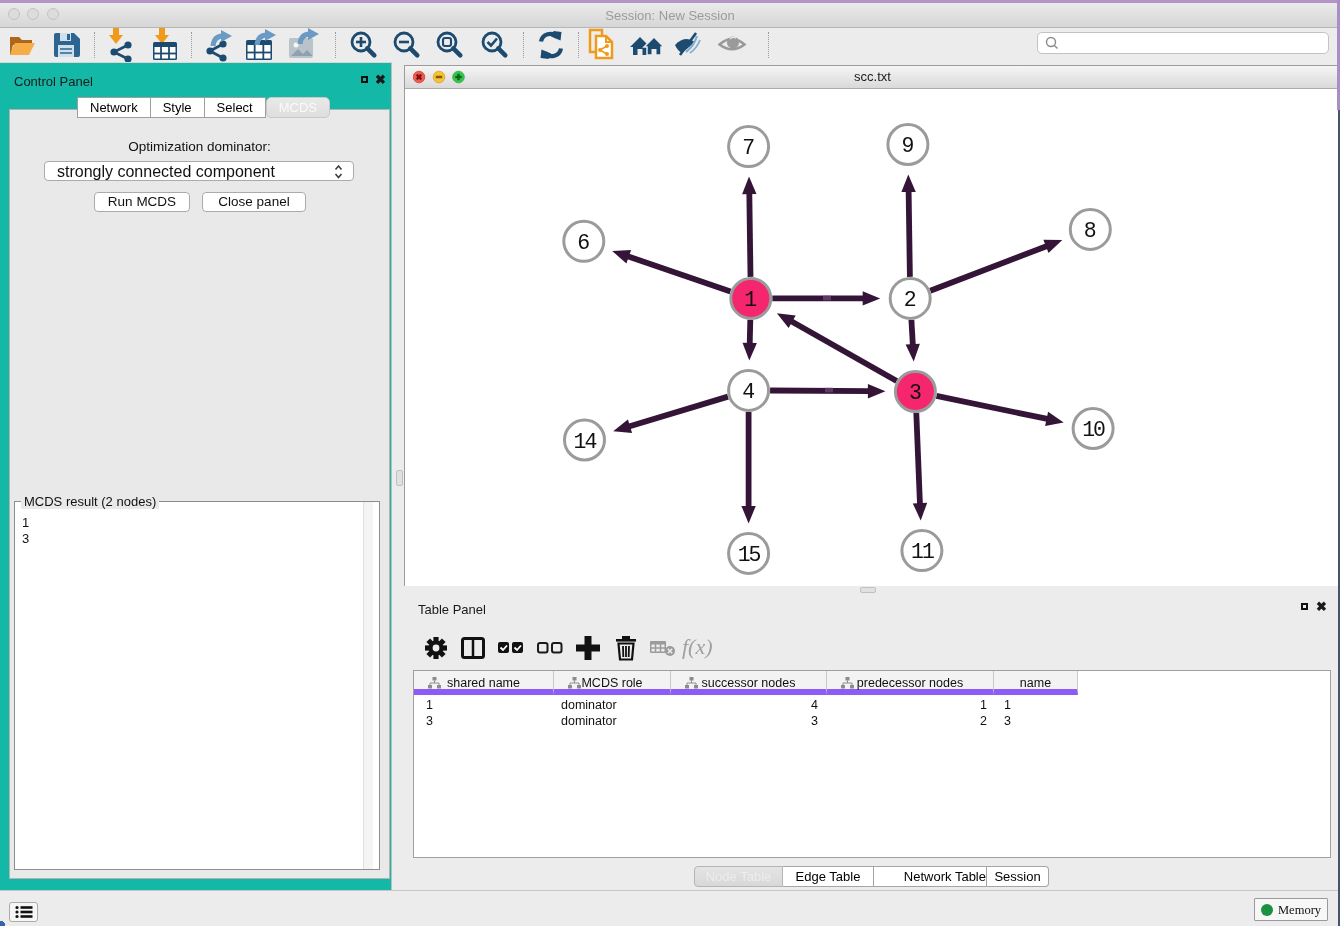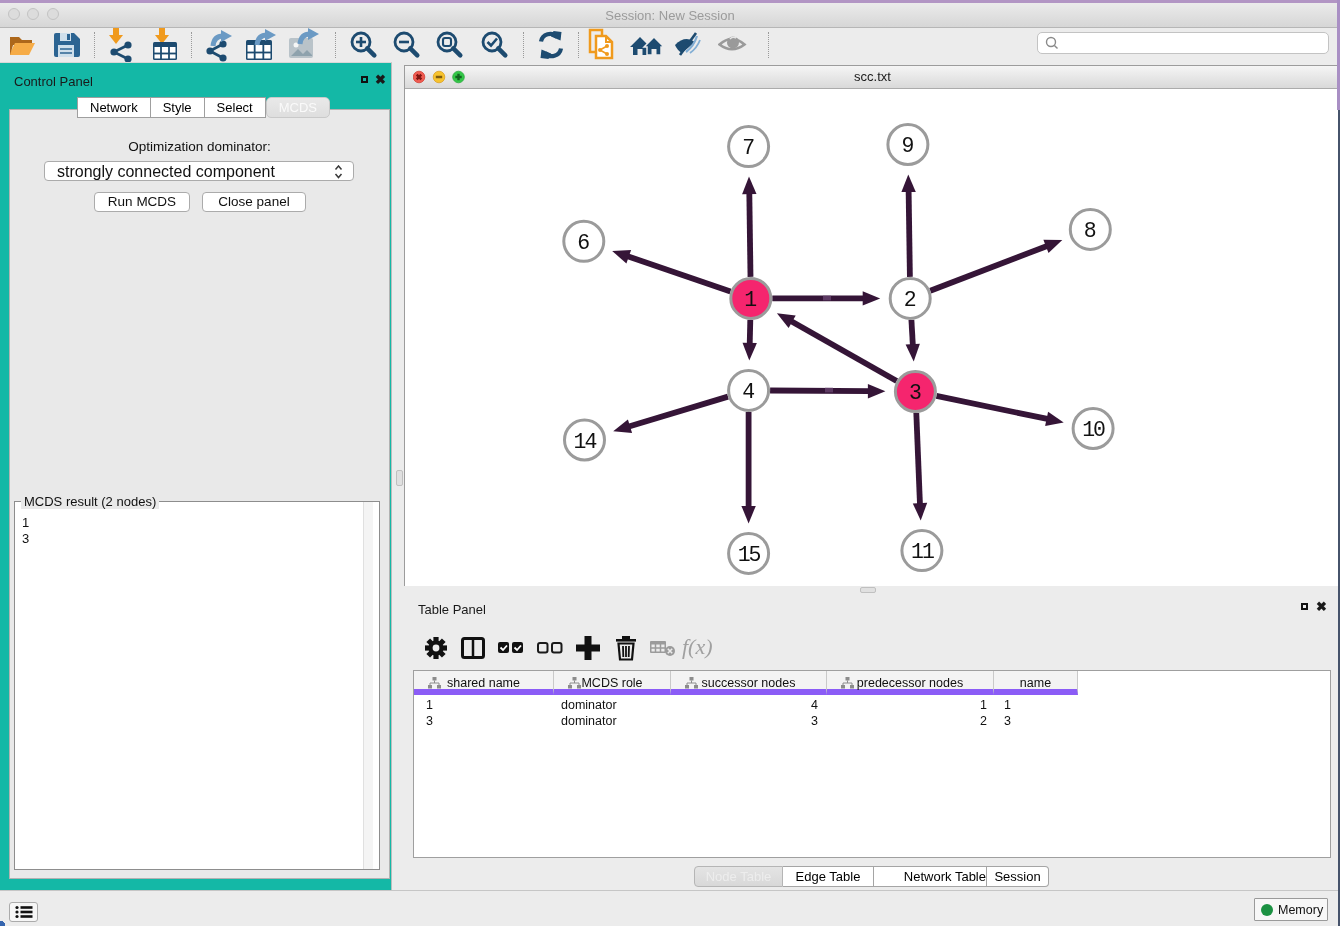--- a/index.html
+++ b/index.html
@@ -466,19 +466,19 @@
 
 <div id="statusbar" class="abs">
   <div id="listbtn"><svg width="18" height="14" viewBox="0 0 18 14" style="margin:2px 0 0 5px">
   <circle cx="2" cy="2.5" r="1.6" fill="#111"></circle>
         <rect x="5.5" y="1.2" width="12" height="2.6" fill="#111"></rect>
   <circle cx="2" cy="7" r="1.6" fill="#111"></circle>
         <rect x="5.5" y="5.7" width="12" height="2.6" fill="#111"></rect>
   <circle cx="2" cy="11.5" r="1.6" fill="#111"></circle>
         <rect x="5.5" y="10.2" width="12" height="2.6" fill="#111"></rect>
   </svg></div>
-  <div id="membtn"><span style="display:inline-block;width:12px;height:12px;border-radius:50%;background:#1b9142;margin:5px 0 0 6px;vertical-align:top;"></span><span style="display:inline-block;margin:4px 0 0 5px;">Memory</span></div>
+  <div id="membtn"><span style="display:inline-block;width:12px;height:12px;border-radius:50%;background:#1b9142;margin:5px 0 0 6px;vertical-align:top;"></span><span style="display:inline-block;margin:4px 0 0 5px;font-family:Liberation Serif, serif;">Memory</span></div>
 </div>
 <div class="abs" style="left:1337px;top:0;width:3px;height:110px;background:#a98fc4;"></div>
 <div class="abs" style="left:1338px;top:110px;width:2px;height:816px;background:#46536b;"></div>
 <div class="abs" style="left:0;top:920px;width:6px;height:6px;background:radial-gradient(circle at 0 100%, #3565ae 0 5.5px, transparent 5.5px);"></div>
 <div class="abs" style="left:860px;top:587px;width:16px;height:6px;background:#e0e0e0;border:1px solid #c0c0c0;border-radius:2px;"></div>
 <div class="abs" style="left:396px;top:470px;width:7px;height:16px;background:#e0e0e0;border:1px solid #c0c0c0;border-radius:2px;"></div>
 
 </body></html>

